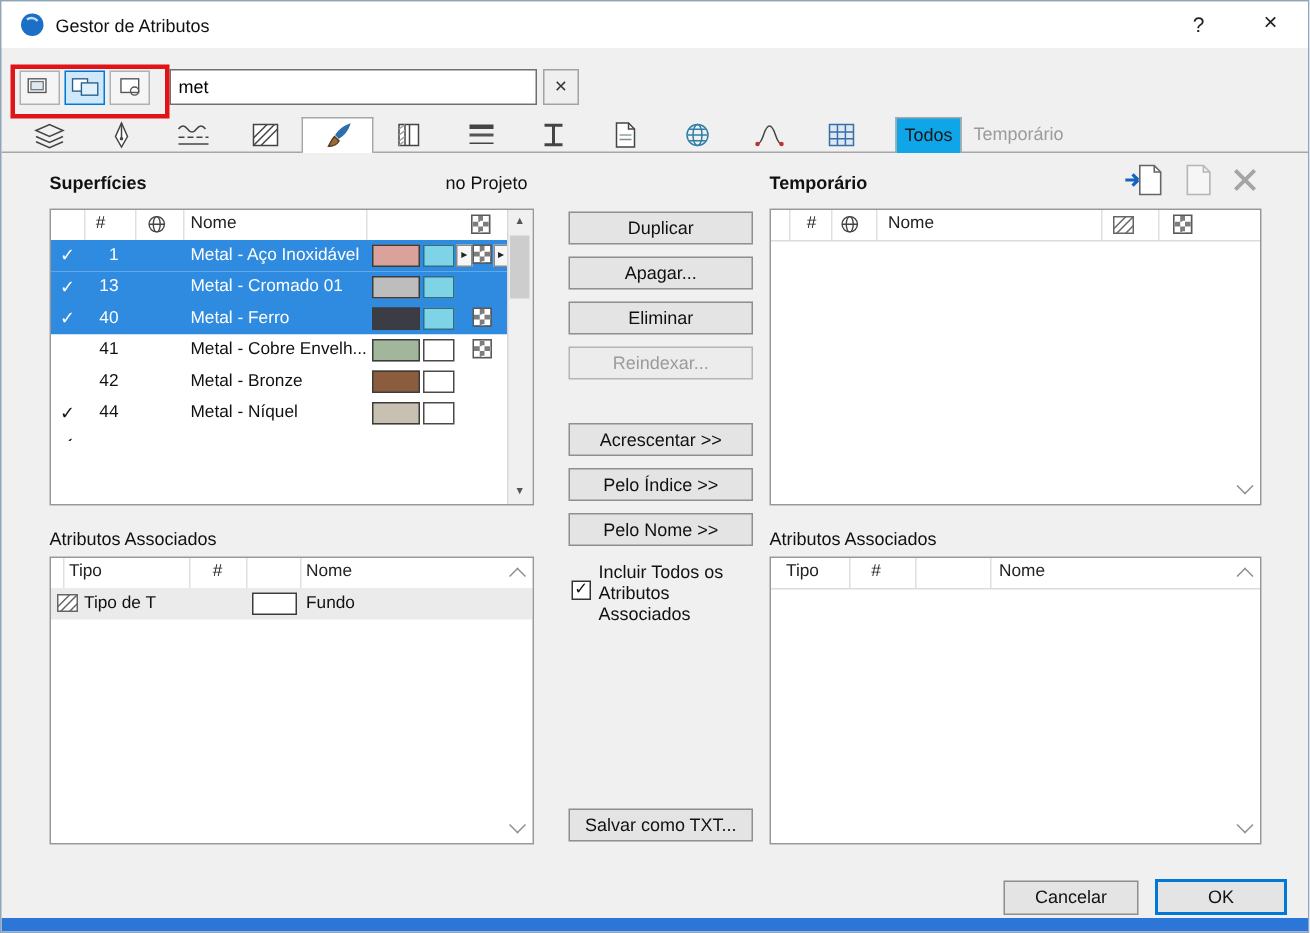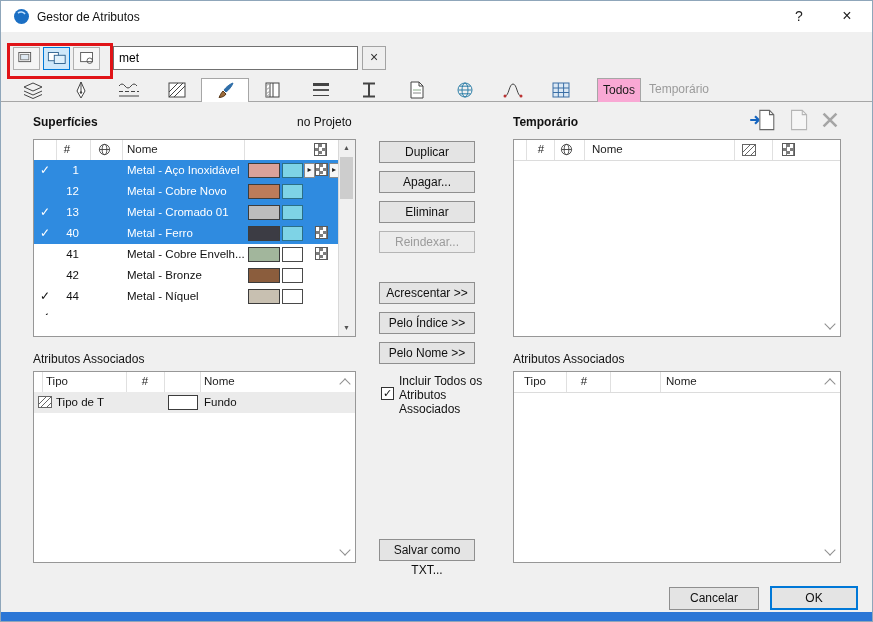--- a/index.html
+++ b/index.html
@@ -22,21 +22,21 @@
   .finput{position:absolute;left:112px;top:45px;width:245px;height:24px;border:1px solid #707070;box-sizing:border-box;
           padding:0 5px;font:12px "Liberation Sans",sans-serif;background:#fff;color:#000;}
   .clearbtn{position:absolute;left:361px;top:45px;width:24px;height:24px;background:#efefef;border:1px solid #a3a3a3;
             box-sizing:border-box;text-align:center;line-height:21px;font-size:14px;color:#333;}
 
   
   .tabstrip{position:absolute;left:0;top:77px;width:873px;height:24px;border-bottom:1px solid #a6a6a6;box-sizing:border-box;}
   .itab{position:absolute;top:2px;width:48px;height:21px;text-align:center;}
   .itab.active{top:0;height:24px;background:#fff;border:1px solid #a6a6a6;border-bottom:none;box-sizing:border-box;padding-top:2px;z-index:2;}
   .ttab{position:absolute;top:0;height:24px;line-height:23px;text-align:center;font-size:12px;}
-  .ttab.active{background:#f9a8d4;border:1px solid #a6a6a6;border-bottom:none;box-sizing:border-box;z-index:2;}
+  .ttab.active{background:#0ea5e9;border:1px solid #a6a6a6;border-bottom:none;box-sizing:border-box;z-index:2;}
   .ttab.disabled{color:#9b9b9b;}
 
   
   .slabel{position:absolute;font-size:12px;color:#111;}
   .bold{font-weight:bold;}
 
   
   .tbl{position:absolute;background:#fff;border:1px solid #979797;box-sizing:border-box;overflow:hidden;}
   .thead{position:absolute;left:0;top:0;right:0;height:20px;background:#fff;border-bottom:1px solid #dcdcdc;font-size:11.5px;color:#222;}
   .hcell{position:absolute;top:3px;}
@@ -74,21 +74,21 @@
   
   .arow{position:relative;height:21px;background:#ebebeb;color:#111;}
   .a-icon{position:absolute;left:4px;top:4px;}
   .a-tipo{position:absolute;left:22px;top:4px;width:66px;white-space:nowrap;overflow:hidden;}
   .a-num{position:absolute;left:98px;top:4px;width:28px;text-align:center;margin-left:32px;}
   .a-box{position:absolute;left:134px;top:3px;width:28px;height:13px;border:1px solid #3c3c3c;background:#fff;}
   .a-nome{position:absolute;left:152px;top:4px;}
   .la-nome{left:170px;}
 
   
-  .mbtn{position:absolute;left:378px;width:96px;height:22px;background:#e4e4e4;border:1px solid #8f8f8f;box-sizing:border-box;
+  .mbtn{position:absolute;left:378px;width:123px;height:22px;background:#e4e4e4;border:1px solid #8f8f8f;box-sizing:border-box;
         text-align:center;line-height:20px;font-size:12px;color:#111;}
   .mbtn.disabled{color:#9b9b9b;border-color:#b5b5b5;background:#ececec;}
   .cbox{position:absolute;left:380px;top:386px;width:13px;height:13px;background:#fff;border:1px solid #333;box-sizing:border-box;
         font-size:11px;line-height:10px;text-align:center;color:#111;}
   .cblabel{position:absolute;left:398px;top:373px;width:104px;line-height:14px;font-size:12px;color:#111;}
 
   
   .ricon{position:absolute;top:106px;width:30px;height:26px;}
 
   
@@ -269,27 +269,20 @@
         <span class="c-check">✓</span>
         <span class="c-num">1</span>
         <span class="c-name">Metal - Aço Inoxidável</span>
         <span class="c-swatch" style="background: rgb(218, 162, 154);"></span>
         <span class="c-box2"></span>
         <span class="c-arr a1">▸</span>
         <span class="c-checker checker"></span>
         <span class="c-arr a2">▸</span>
       </div>
 
-      <div class="trow selected">
-        <span class="c-check"></span>
-        <span class="c-num">12</span>
-        <span class="c-name">Metal - Cobre Novo</span>
-        <span class="c-swatch" style="background: rgb(188, 124, 90);"></span>
-        <span class="c-box2"></span>
-      </div>
 
       <div class="trow selected">
         <span class="c-check">✓</span>
         <span class="c-num">13</span>
         <span class="c-name">Metal - Cromado 01</span>
         <span class="c-swatch" style="background: rgb(189, 189, 189);"></span>
         <span class="c-box2"></span>
       </div>
 
       <div class="trow selected">

